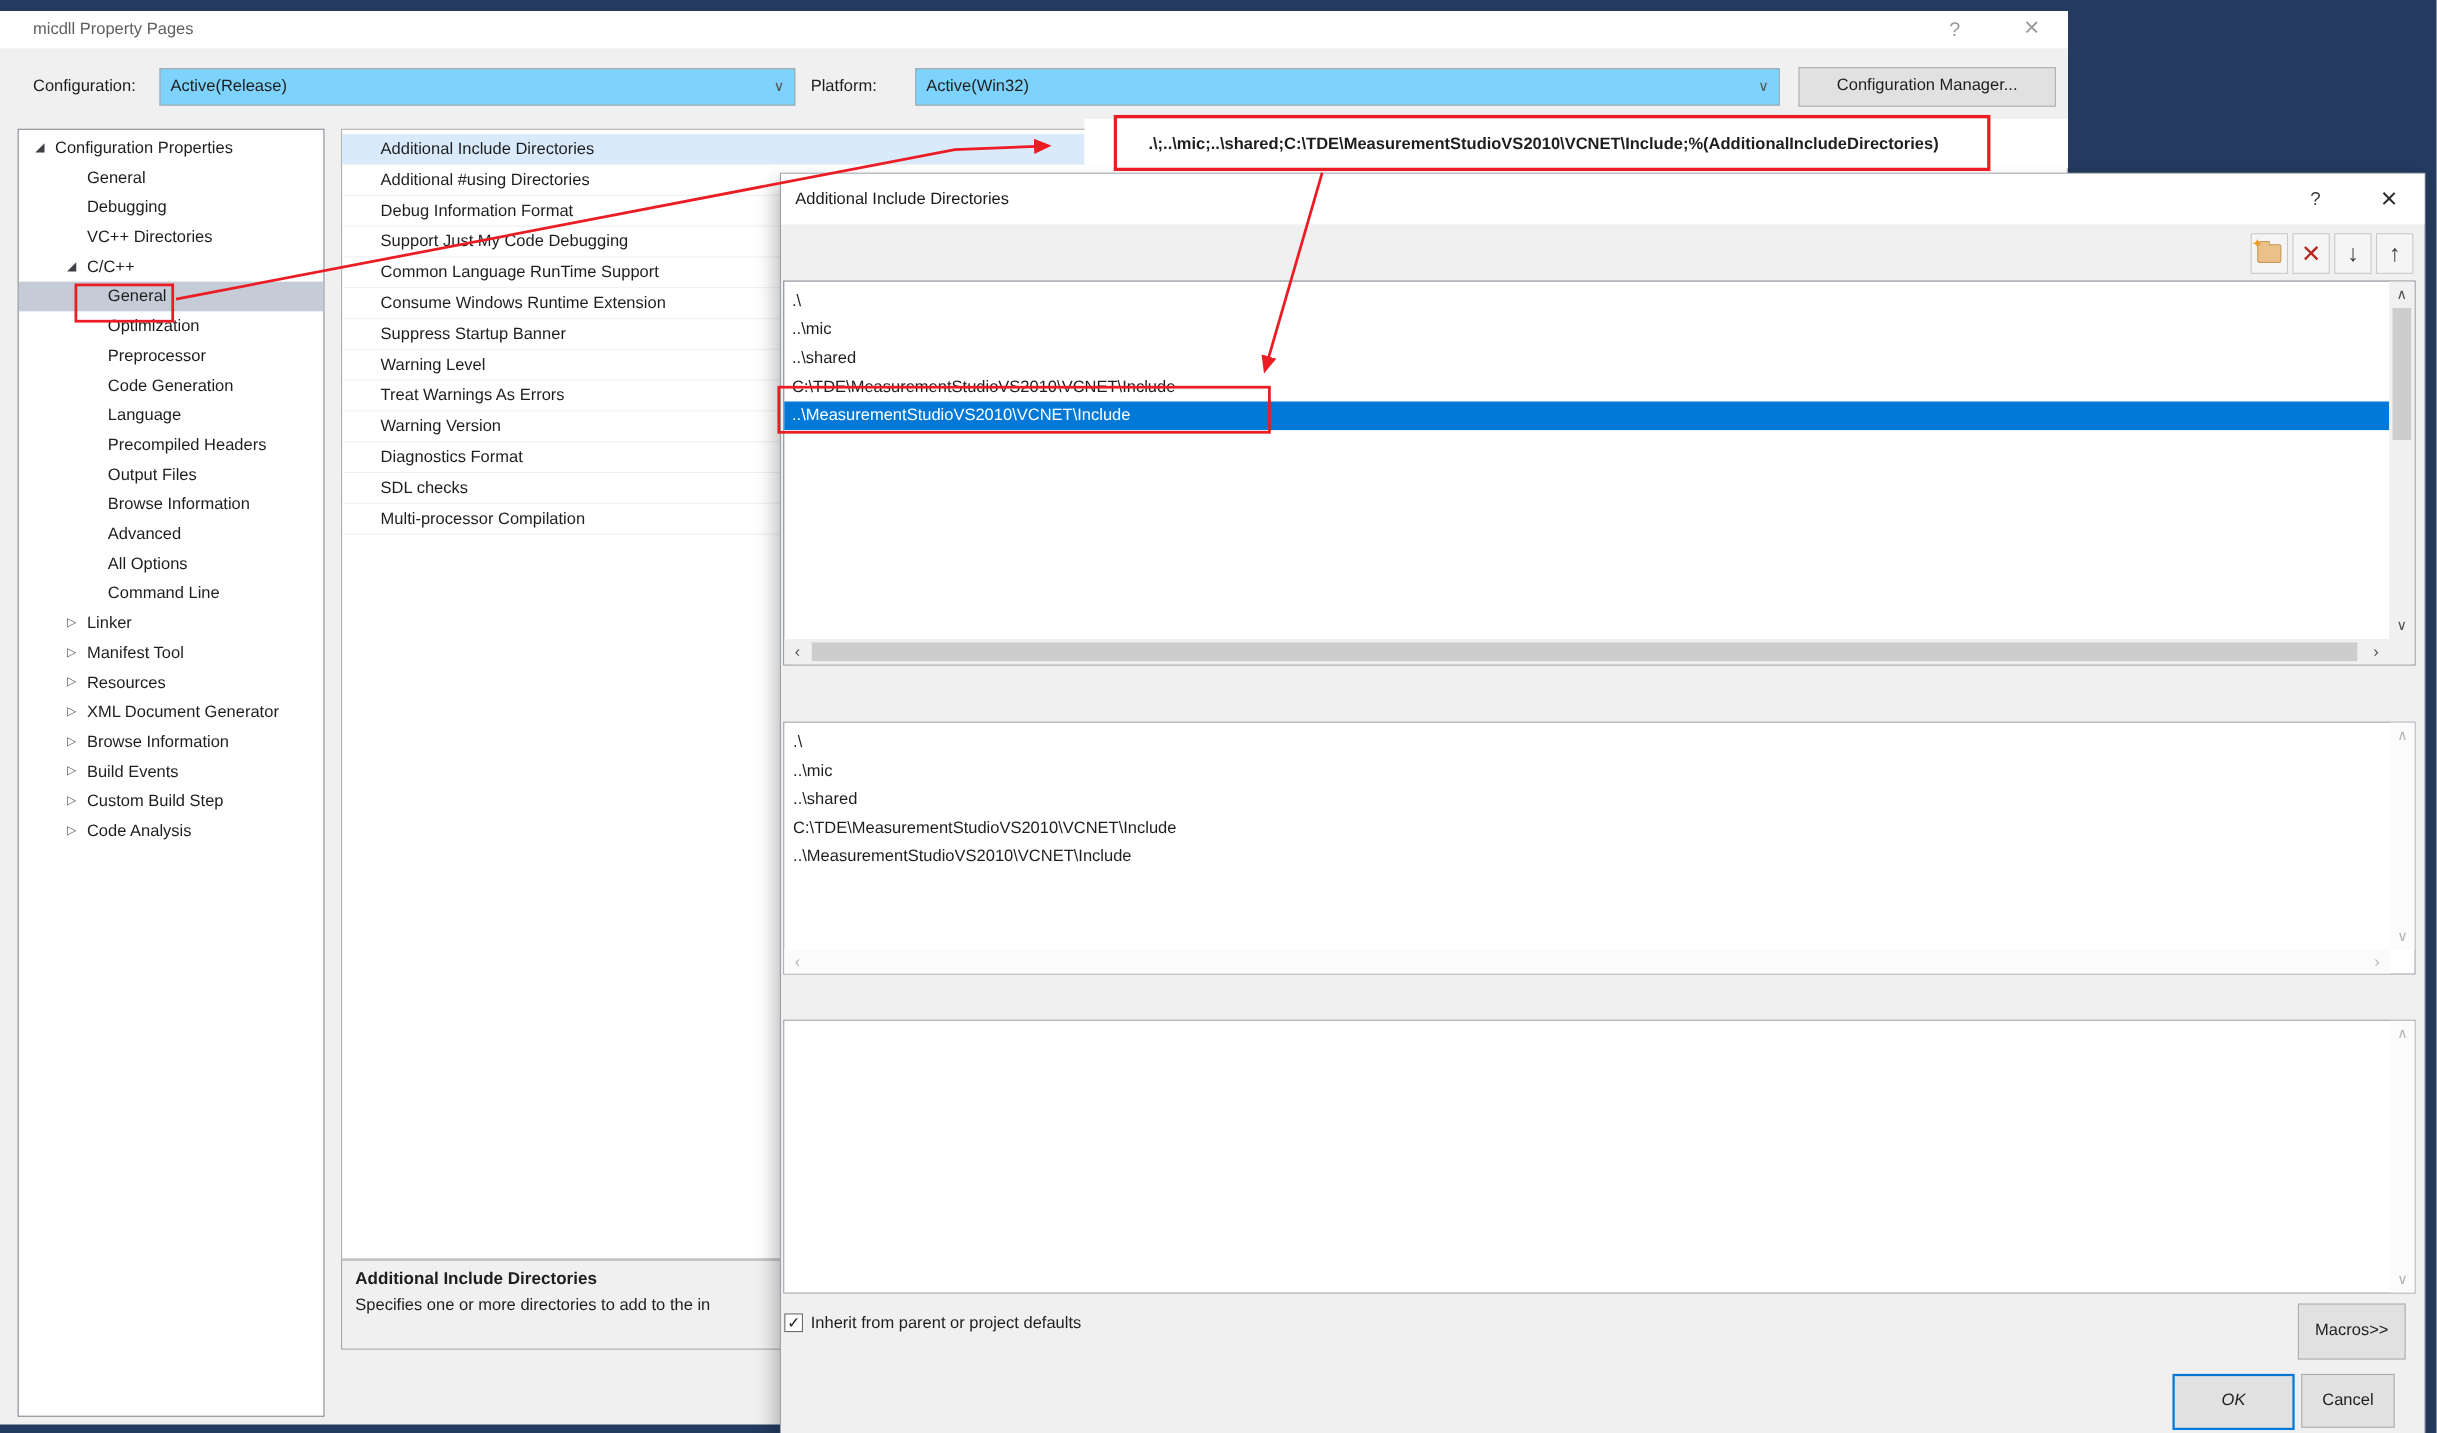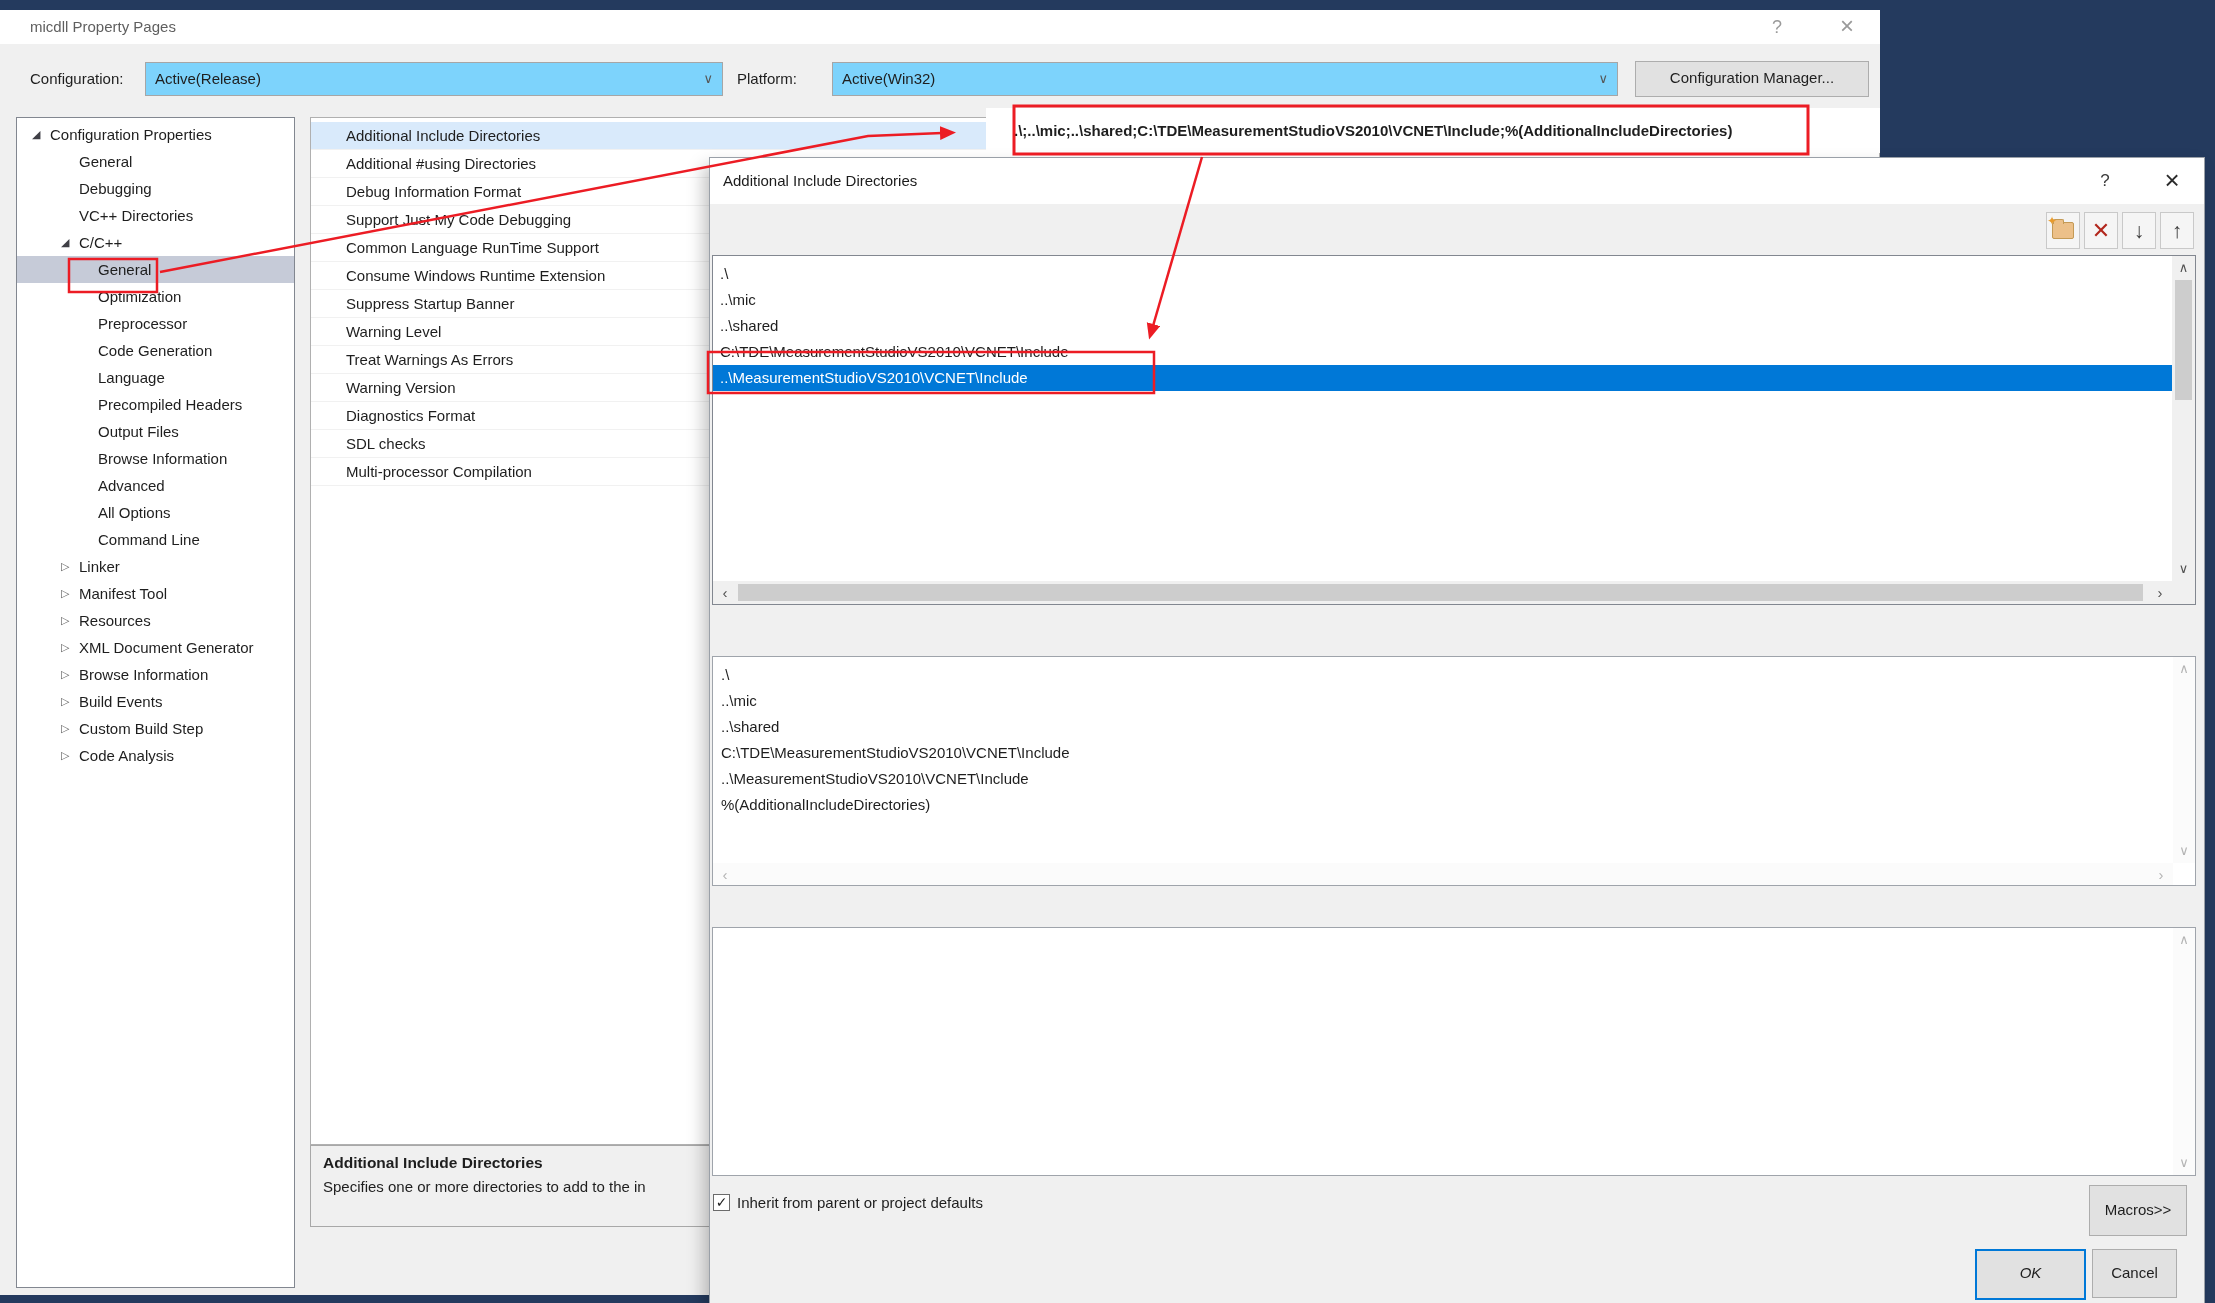--- a/index.html
+++ b/index.html
@@ -58,21 +58,21 @@
   .grid-panel{
     position:absolute;left:310px;top:107px;width:1570px;height:1028px;
     background:#ffffff;border:1px solid #b0b0b0;box-sizing:border-box;overflow:hidden;
   }
   .grid-rows{position:absolute;left:0;top:4px;width:100%;}
   .grid-row{height:27px;line-height:27px;font-size:15px;padding-left:35px;border-bottom:1px solid #f1f1f1;cursor:default;white-space:nowrap;}
   .grid-row.selected{background:#d9eafb;width:640px;}
 
   .value-field{
     position:absolute;left:986px;top:98px;width:894px;height:45px;background:#ffffff;
-    font-size:15px;font-weight:bold;line-height:45px;padding-left:28px;box-sizing:border-box;
+    font-size:15px;font-weight:bold;line-height:45px;padding-left:58px;box-sizing:border-box;
     white-space:nowrap;overflow:hidden;
   }
 
   .desc-panel{
     position:absolute;left:310px;top:1135px;width:1570px;height:82px;
     background:#f0f0f0;border:1px solid #a8a8a8;box-sizing:border-box;
     padding:8px 12px;overflow:hidden;
   }
   .desc-title{font-size:15.5px;font-weight:bold;}
   .desc-text{font-size:15px;margin-top:6px;white-space:nowrap;}
@@ -348,21 +348,20 @@
     <div class="dlg-label" style="top:473px;">Evaluated value:</div>
 
     <div class="eval-box">
       <div class="eval-lines">
 
       <div class="eval-line">.\</div>
           <div class="eval-line">..\mic</div>
           <div class="eval-line">..\shared</div>
           <div class="eval-line">C:\TDE\MeasurementStudioVS2010\VCNET\Include</div>
           <div class="eval-line">..\MeasurementStudioVS2010\VCNET\Include</div>
-          <div class="eval-line">%(AdditionalIncludeDirectories)</div>
         </div>
       <div class="vscroll" style="width:22px;bottom:22px;background:#fbfbfb;">
         <span class="sarrow faint" style="top:2px;">∧</span>
         <span class="sarrow faint" style="bottom:2px;">∨</span>
       </div>
       <div class="hscroll" style="right:22px;height:22px;background:#fbfbfb;">
         <span class="sarrow faint" style="left:1px;">‹</span>
         <span class="sarrow faint" style="right:1px;">›</span>
       </div>
     </div>

